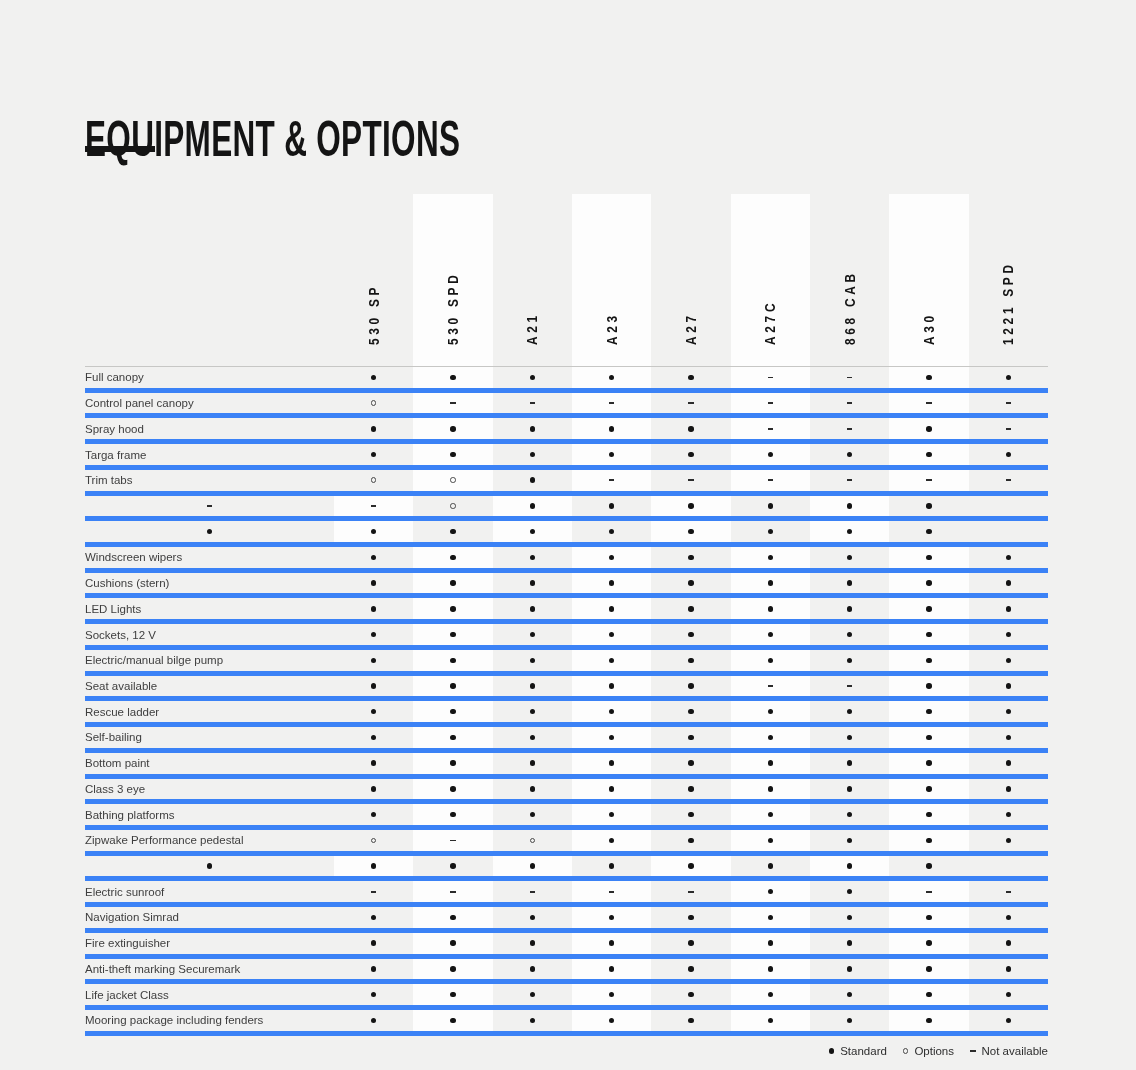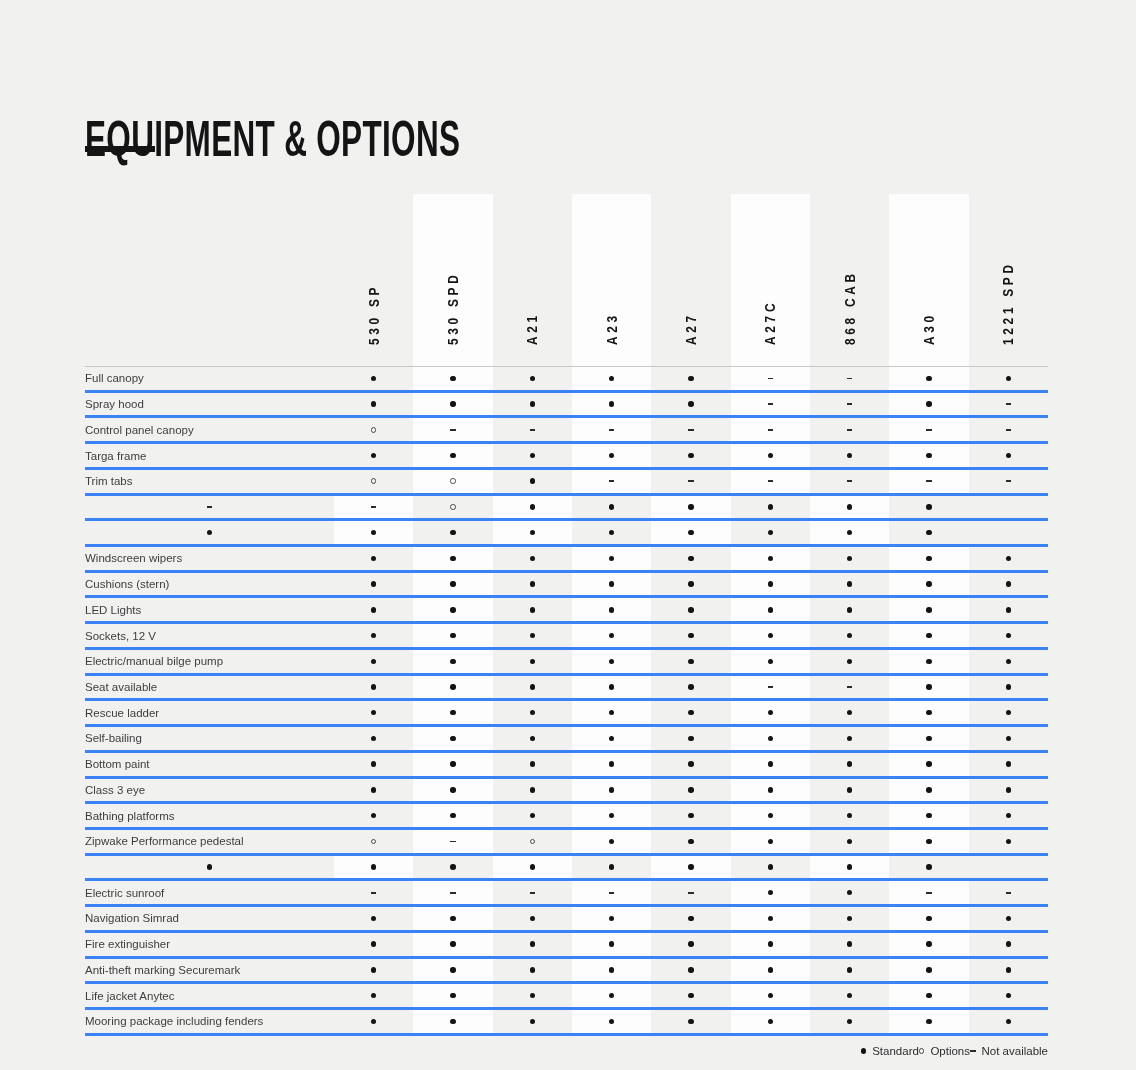--- a/index.html
+++ b/index.html
@@ -22,32 +22,32 @@
   .grid-row { display:grid; grid-template-columns:249px repeat(9, 1fr); }
   .header-row { height:173px; border-bottom:1px solid #c7c7c5; }
   .hcell { position:relative; }
   .stripe { background:#fdfdfd; }
   .hlabel {
     position:absolute; bottom:21px; left:calc(50% + 7px);
     transform-origin:0 100%; transform:rotate(-90deg) scaleX(0.82);
     white-space:nowrap; font-weight:700; font-size:14.5px;
     letter-spacing:4.5px; color:#141414; line-height:14px;
   }
-  .body-row { height:25.72px; border-bottom:3px solid #3b82f6; }
+  .body-row { height:25.72px; border-bottom:5px solid #3b82f6; }
   .cell { display:flex; align-items:center; }
   .label-cell { font-size:11.5px; color:#3e3e3e; }
   .marker-cell { justify-content:center; }
 
   .m-standard { width:5.5px; height:5.5px; border-radius:50%; background:#141414; }
   .m-options { width:5.5px; height:5.5px; border-radius:50%; border:1px solid #4a4a4a; background:transparent; }
   .m-na { width:5.5px; height:1.6px; background:#2b2b2b; }
 
   .legend {
     position:absolute; top:1045px; right:88px;
-    display:flex; align-items:center;
+    display:flex; gap:16px; align-items:center;
     font-size:11.5px; color:#2e2e2e;
   }
   .legend-item { display:flex; align-items:center; gap:6px; }
 </style>
 </head>
 <body>
 
 <main>
   <div class="title-wrap">
     <h1 class="title">EQUIPMENT &amp; OPTIONS</h1>
@@ -110,20 +110,50 @@
             <span class="m-na"></span>
           </div>
           <div class="cell marker-cell stripe">
             <span class="m-standard"></span>
           </div>
           <div class="cell marker-cell">
             <span class="m-standard"></span>
           </div>
         </div>
         <div class="grid-row body-row">
+          <div class="cell label-cell">Control panel canopy</div>
+          <div class="cell marker-cell">
+            <span class="m-options"></span>
+          </div>
+          <div class="cell marker-cell stripe">
+            <span class="m-na"></span>
+          </div>
+          <div class="cell marker-cell">
+            <span class="m-na"></span>
+          </div>
+          <div class="cell marker-cell stripe">
+            <span class="m-na"></span>
+          </div>
+          <div class="cell marker-cell">
+            <span class="m-na"></span>
+          </div>
+          <div class="cell marker-cell stripe">
+            <span class="m-na"></span>
+          </div>
+          <div class="cell marker-cell">
+            <span class="m-na"></span>
+          </div>
+          <div class="cell marker-cell stripe">
+            <span class="m-na"></span>
+          </div>
+          <div class="cell marker-cell">
+            <span class="m-na"></span>
+          </div>
+        </div>
+        <div class="grid-row body-row">
           <div class="cell label-cell">Spray hood</div>
           <div class="cell marker-cell">
             <span class="m-standard"></span>
           </div>
           <div class="cell marker-cell stripe">
             <span class="m-standard"></span>
           </div>
           <div class="cell marker-cell">
             <span class="m-standard"></span>
           </div>
@@ -140,509 +170,479 @@
             <span class="m-na"></span>
           </div>
           <div class="cell marker-cell stripe">
             <span class="m-standard"></span>
           </div>
           <div class="cell marker-cell">
             <span class="m-na"></span>
           </div>
         </div>
         <div class="grid-row body-row">
-          <div class="cell label-cell">Control panel canopy</div>
+          <div class="cell label-cell">Targa frame</div>
+          <div class="cell marker-cell">
+            <span class="m-standard"></span>
+          </div>
+          <div class="cell marker-cell stripe">
+            <span class="m-standard"></span>
+          </div>
+          <div class="cell marker-cell">
+            <span class="m-standard"></span>
+          </div>
+          <div class="cell marker-cell stripe">
+            <span class="m-standard"></span>
+          </div>
+          <div class="cell marker-cell">
+            <span class="m-standard"></span>
+          </div>
+          <div class="cell marker-cell stripe">
+            <span class="m-standard"></span>
+          </div>
+          <div class="cell marker-cell">
+            <span class="m-standard"></span>
+          </div>
+          <div class="cell marker-cell stripe">
+            <span class="m-standard"></span>
+          </div>
+          <div class="cell marker-cell">
+            <span class="m-standard"></span>
+          </div>
+        </div>
+        <div class="grid-row body-row">
+          <div class="cell label-cell">Trim tabs</div>
           <div class="cell marker-cell">
             <span class="m-options"></span>
           </div>
           <div class="cell marker-cell stripe">
-            <span class="m-na"></span>
-          </div>
-          <div class="cell marker-cell">
-            <span class="m-na"></span>
-          </div>
-          <div class="cell marker-cell stripe">
-            <span class="m-na"></span>
-          </div>
-          <div class="cell marker-cell">
-            <span class="m-na"></span>
-          </div>
-          <div class="cell marker-cell stripe">
-            <span class="m-na"></span>
-          </div>
-          <div class="cell marker-cell">
-            <span class="m-na"></span>
-          </div>
-          <div class="cell marker-cell stripe">
-            <span class="m-na"></span>
-          </div>
-          <div class="cell marker-cell">
-            <span class="m-na"></span>
-          </div>
-        </div>
-        <div class="grid-row body-row">
-          <div class="cell label-cell">Targa frame</div>
-          <div class="cell marker-cell">
-            <span class="m-standard"></span>
-          </div>
-          <div class="cell marker-cell stripe">
-            <span class="m-standard"></span>
-          </div>
-          <div class="cell marker-cell">
-            <span class="m-standard"></span>
-          </div>
-          <div class="cell marker-cell stripe">
-            <span class="m-standard"></span>
-          </div>
-          <div class="cell marker-cell">
-            <span class="m-standard"></span>
-          </div>
-          <div class="cell marker-cell stripe">
-            <span class="m-standard"></span>
-          </div>
-          <div class="cell marker-cell">
-            <span class="m-standard"></span>
-          </div>
-          <div class="cell marker-cell stripe">
-            <span class="m-standard"></span>
-          </div>
-          <div class="cell marker-cell">
-            <span class="m-standard"></span>
-          </div>
-        </div>
-        <div class="grid-row body-row">
-          <div class="cell label-cell">Trim tabs</div>
-          <div class="cell marker-cell">
             <span class="m-options"></span>
           </div>
-          <div class="cell marker-cell stripe">
+          <div class="cell marker-cell">
+            <span class="m-standard"></span>
+          </div>
+          <div class="cell marker-cell stripe">
+            <span class="m-na"></span>
+          </div>
+          <div class="cell marker-cell">
+            <span class="m-na"></span>
+          </div>
+          <div class="cell marker-cell stripe">
+            <span class="m-na"></span>
+          </div>
+          <div class="cell marker-cell">
+            <span class="m-na"></span>
+          </div>
+          <div class="cell marker-cell stripe">
+            <span class="m-na"></span>
+          </div>
+          <div class="cell marker-cell">
+            <span class="m-na"></span>
+          </div>
+        </div>
+        <div class="grid-row body-row">
+          <div class="cell marker-cell">
+            <span class="m-na"></span>
+          </div>
+          <div class="cell marker-cell stripe">
+            <span class="m-na"></span>
+          </div>
+          <div class="cell marker-cell">
             <span class="m-options"></span>
           </div>
-          <div class="cell marker-cell">
-            <span class="m-standard"></span>
-          </div>
-          <div class="cell marker-cell stripe">
-            <span class="m-na"></span>
-          </div>
-          <div class="cell marker-cell">
-            <span class="m-na"></span>
-          </div>
-          <div class="cell marker-cell stripe">
-            <span class="m-na"></span>
-          </div>
-          <div class="cell marker-cell">
-            <span class="m-na"></span>
-          </div>
-          <div class="cell marker-cell stripe">
-            <span class="m-na"></span>
-          </div>
-          <div class="cell marker-cell">
-            <span class="m-na"></span>
-          </div>
-        </div>
-        <div class="grid-row body-row">
-          <div class="cell marker-cell">
-            <span class="m-na"></span>
-          </div>
-          <div class="cell marker-cell stripe">
-            <span class="m-na"></span>
-          </div>
+          <div class="cell marker-cell stripe">
+            <span class="m-standard"></span>
+          </div>
+          <div class="cell marker-cell">
+            <span class="m-standard"></span>
+          </div>
+          <div class="cell marker-cell stripe">
+            <span class="m-standard"></span>
+          </div>
+          <div class="cell marker-cell">
+            <span class="m-standard"></span>
+          </div>
+          <div class="cell marker-cell stripe">
+            <span class="m-standard"></span>
+          </div>
+          <div class="cell marker-cell">
+            <span class="m-standard"></span>
+          </div>
+        </div>
+        <div class="grid-row body-row">
+          <div class="cell marker-cell">
+            <span class="m-standard"></span>
+          </div>
+          <div class="cell marker-cell stripe">
+            <span class="m-standard"></span>
+          </div>
+          <div class="cell marker-cell">
+            <span class="m-standard"></span>
+          </div>
+          <div class="cell marker-cell stripe">
+            <span class="m-standard"></span>
+          </div>
+          <div class="cell marker-cell">
+            <span class="m-standard"></span>
+          </div>
+          <div class="cell marker-cell stripe">
+            <span class="m-standard"></span>
+          </div>
+          <div class="cell marker-cell">
+            <span class="m-standard"></span>
+          </div>
+          <div class="cell marker-cell stripe">
+            <span class="m-standard"></span>
+          </div>
+          <div class="cell marker-cell">
+            <span class="m-standard"></span>
+          </div>
+        </div>
+        <div class="grid-row body-row">
+          <div class="cell label-cell">Windscreen wipers</div>
+          <div class="cell marker-cell">
+            <span class="m-standard"></span>
+          </div>
+          <div class="cell marker-cell stripe">
+            <span class="m-standard"></span>
+          </div>
+          <div class="cell marker-cell">
+            <span class="m-standard"></span>
+          </div>
+          <div class="cell marker-cell stripe">
+            <span class="m-standard"></span>
+          </div>
+          <div class="cell marker-cell">
+            <span class="m-standard"></span>
+          </div>
+          <div class="cell marker-cell stripe">
+            <span class="m-standard"></span>
+          </div>
+          <div class="cell marker-cell">
+            <span class="m-standard"></span>
+          </div>
+          <div class="cell marker-cell stripe">
+            <span class="m-standard"></span>
+          </div>
+          <div class="cell marker-cell">
+            <span class="m-standard"></span>
+          </div>
+        </div>
+        <div class="grid-row body-row">
+          <div class="cell label-cell">Cushions (stern)</div>
+          <div class="cell marker-cell">
+            <span class="m-standard"></span>
+          </div>
+          <div class="cell marker-cell stripe">
+            <span class="m-standard"></span>
+          </div>
+          <div class="cell marker-cell">
+            <span class="m-standard"></span>
+          </div>
+          <div class="cell marker-cell stripe">
+            <span class="m-standard"></span>
+          </div>
+          <div class="cell marker-cell">
+            <span class="m-standard"></span>
+          </div>
+          <div class="cell marker-cell stripe">
+            <span class="m-standard"></span>
+          </div>
+          <div class="cell marker-cell">
+            <span class="m-standard"></span>
+          </div>
+          <div class="cell marker-cell stripe">
+            <span class="m-standard"></span>
+          </div>
+          <div class="cell marker-cell">
+            <span class="m-standard"></span>
+          </div>
+        </div>
+        <div class="grid-row body-row">
+          <div class="cell label-cell">LED Lights</div>
+          <div class="cell marker-cell">
+            <span class="m-standard"></span>
+          </div>
+          <div class="cell marker-cell stripe">
+            <span class="m-standard"></span>
+          </div>
+          <div class="cell marker-cell">
+            <span class="m-standard"></span>
+          </div>
+          <div class="cell marker-cell stripe">
+            <span class="m-standard"></span>
+          </div>
+          <div class="cell marker-cell">
+            <span class="m-standard"></span>
+          </div>
+          <div class="cell marker-cell stripe">
+            <span class="m-standard"></span>
+          </div>
+          <div class="cell marker-cell">
+            <span class="m-standard"></span>
+          </div>
+          <div class="cell marker-cell stripe">
+            <span class="m-standard"></span>
+          </div>
+          <div class="cell marker-cell">
+            <span class="m-standard"></span>
+          </div>
+        </div>
+        <div class="grid-row body-row">
+          <div class="cell label-cell">Sockets, 12 V</div>
+          <div class="cell marker-cell">
+            <span class="m-standard"></span>
+          </div>
+          <div class="cell marker-cell stripe">
+            <span class="m-standard"></span>
+          </div>
+          <div class="cell marker-cell">
+            <span class="m-standard"></span>
+          </div>
+          <div class="cell marker-cell stripe">
+            <span class="m-standard"></span>
+          </div>
+          <div class="cell marker-cell">
+            <span class="m-standard"></span>
+          </div>
+          <div class="cell marker-cell stripe">
+            <span class="m-standard"></span>
+          </div>
+          <div class="cell marker-cell">
+            <span class="m-standard"></span>
+          </div>
+          <div class="cell marker-cell stripe">
+            <span class="m-standard"></span>
+          </div>
+          <div class="cell marker-cell">
+            <span class="m-standard"></span>
+          </div>
+        </div>
+        <div class="grid-row body-row">
+          <div class="cell label-cell">Electric/manual bilge pump</div>
+          <div class="cell marker-cell">
+            <span class="m-standard"></span>
+          </div>
+          <div class="cell marker-cell stripe">
+            <span class="m-standard"></span>
+          </div>
+          <div class="cell marker-cell">
+            <span class="m-standard"></span>
+          </div>
+          <div class="cell marker-cell stripe">
+            <span class="m-standard"></span>
+          </div>
+          <div class="cell marker-cell">
+            <span class="m-standard"></span>
+          </div>
+          <div class="cell marker-cell stripe">
+            <span class="m-standard"></span>
+          </div>
+          <div class="cell marker-cell">
+            <span class="m-standard"></span>
+          </div>
+          <div class="cell marker-cell stripe">
+            <span class="m-standard"></span>
+          </div>
+          <div class="cell marker-cell">
+            <span class="m-standard"></span>
+          </div>
+        </div>
+        <div class="grid-row body-row">
+          <div class="cell label-cell">Seat available</div>
+          <div class="cell marker-cell">
+            <span class="m-standard"></span>
+          </div>
+          <div class="cell marker-cell stripe">
+            <span class="m-standard"></span>
+          </div>
+          <div class="cell marker-cell">
+            <span class="m-standard"></span>
+          </div>
+          <div class="cell marker-cell stripe">
+            <span class="m-standard"></span>
+          </div>
+          <div class="cell marker-cell">
+            <span class="m-standard"></span>
+          </div>
+          <div class="cell marker-cell stripe">
+            <span class="m-na"></span>
+          </div>
+          <div class="cell marker-cell">
+            <span class="m-na"></span>
+          </div>
+          <div class="cell marker-cell stripe">
+            <span class="m-standard"></span>
+          </div>
+          <div class="cell marker-cell">
+            <span class="m-standard"></span>
+          </div>
+        </div>
+        <div class="grid-row body-row">
+          <div class="cell label-cell">Rescue ladder</div>
+          <div class="cell marker-cell">
+            <span class="m-standard"></span>
+          </div>
+          <div class="cell marker-cell stripe">
+            <span class="m-standard"></span>
+          </div>
+          <div class="cell marker-cell">
+            <span class="m-standard"></span>
+          </div>
+          <div class="cell marker-cell stripe">
+            <span class="m-standard"></span>
+          </div>
+          <div class="cell marker-cell">
+            <span class="m-standard"></span>
+          </div>
+          <div class="cell marker-cell stripe">
+            <span class="m-standard"></span>
+          </div>
+          <div class="cell marker-cell">
+            <span class="m-standard"></span>
+          </div>
+          <div class="cell marker-cell stripe">
+            <span class="m-standard"></span>
+          </div>
+          <div class="cell marker-cell">
+            <span class="m-standard"></span>
+          </div>
+        </div>
+        <div class="grid-row body-row">
+          <div class="cell label-cell">Self-bailing</div>
+          <div class="cell marker-cell">
+            <span class="m-standard"></span>
+          </div>
+          <div class="cell marker-cell stripe">
+            <span class="m-standard"></span>
+          </div>
+          <div class="cell marker-cell">
+            <span class="m-standard"></span>
+          </div>
+          <div class="cell marker-cell stripe">
+            <span class="m-standard"></span>
+          </div>
+          <div class="cell marker-cell">
+            <span class="m-standard"></span>
+          </div>
+          <div class="cell marker-cell stripe">
+            <span class="m-standard"></span>
+          </div>
+          <div class="cell marker-cell">
+            <span class="m-standard"></span>
+          </div>
+          <div class="cell marker-cell stripe">
+            <span class="m-standard"></span>
+          </div>
+          <div class="cell marker-cell">
+            <span class="m-standard"></span>
+          </div>
+        </div>
+        <div class="grid-row body-row">
+          <div class="cell label-cell">Bottom paint</div>
+          <div class="cell marker-cell">
+            <span class="m-standard"></span>
+          </div>
+          <div class="cell marker-cell stripe">
+            <span class="m-standard"></span>
+          </div>
+          <div class="cell marker-cell">
+            <span class="m-standard"></span>
+          </div>
+          <div class="cell marker-cell stripe">
+            <span class="m-standard"></span>
+          </div>
+          <div class="cell marker-cell">
+            <span class="m-standard"></span>
+          </div>
+          <div class="cell marker-cell stripe">
+            <span class="m-standard"></span>
+          </div>
+          <div class="cell marker-cell">
+            <span class="m-standard"></span>
+          </div>
+          <div class="cell marker-cell stripe">
+            <span class="m-standard"></span>
+          </div>
+          <div class="cell marker-cell">
+            <span class="m-standard"></span>
+          </div>
+        </div>
+        <div class="grid-row body-row">
+          <div class="cell label-cell">Class 3 eye</div>
+          <div class="cell marker-cell">
+            <span class="m-standard"></span>
+          </div>
+          <div class="cell marker-cell stripe">
+            <span class="m-standard"></span>
+          </div>
+          <div class="cell marker-cell">
+            <span class="m-standard"></span>
+          </div>
+          <div class="cell marker-cell stripe">
+            <span class="m-standard"></span>
+          </div>
+          <div class="cell marker-cell">
+            <span class="m-standard"></span>
+          </div>
+          <div class="cell marker-cell stripe">
+            <span class="m-standard"></span>
+          </div>
+          <div class="cell marker-cell">
+            <span class="m-standard"></span>
+          </div>
+          <div class="cell marker-cell stripe">
+            <span class="m-standard"></span>
+          </div>
+          <div class="cell marker-cell">
+            <span class="m-standard"></span>
+          </div>
+        </div>
+        <div class="grid-row body-row">
+          <div class="cell label-cell">Bathing platforms</div>
+          <div class="cell marker-cell">
+            <span class="m-standard"></span>
+          </div>
+          <div class="cell marker-cell stripe">
+            <span class="m-standard"></span>
+          </div>
+          <div class="cell marker-cell">
+            <span class="m-standard"></span>
+          </div>
+          <div class="cell marker-cell stripe">
+            <span class="m-standard"></span>
+          </div>
+          <div class="cell marker-cell">
+            <span class="m-standard"></span>
+          </div>
+          <div class="cell marker-cell stripe">
+            <span class="m-standard"></span>
+          </div>
+          <div class="cell marker-cell">
+            <span class="m-standard"></span>
+          </div>
+          <div class="cell marker-cell stripe">
+            <span class="m-standard"></span>
+          </div>
+          <div class="cell marker-cell">
+            <span class="m-standard"></span>
+          </div>
+        </div>
+        <div class="grid-row body-row">
+          <div class="cell label-cell">Zipwake Performance pedestal</div>
           <div class="cell marker-cell">
             <span class="m-options"></span>
           </div>
           <div class="cell marker-cell stripe">
-            <span class="m-standard"></span>
-          </div>
-          <div class="cell marker-cell">
-            <span class="m-standard"></span>
-          </div>
-          <div class="cell marker-cell stripe">
-            <span class="m-standard"></span>
-          </div>
-          <div class="cell marker-cell">
-            <span class="m-standard"></span>
-          </div>
-          <div class="cell marker-cell stripe">
-            <span class="m-standard"></span>
-          </div>
-          <div class="cell marker-cell">
-            <span class="m-standard"></span>
-          </div>
-        </div>
-        <div class="grid-row body-row">
-          <div class="cell marker-cell">
-            <span class="m-standard"></span>
-          </div>
-          <div class="cell marker-cell stripe">
-            <span class="m-standard"></span>
-          </div>
-          <div class="cell marker-cell">
-            <span class="m-standard"></span>
-          </div>
-          <div class="cell marker-cell stripe">
-            <span class="m-standard"></span>
-          </div>
-          <div class="cell marker-cell">
-            <span class="m-standard"></span>
-          </div>
-          <div class="cell marker-cell stripe">
-            <span class="m-standard"></span>
-          </div>
-          <div class="cell marker-cell">
-            <span class="m-standard"></span>
-          </div>
-          <div class="cell marker-cell stripe">
-            <span class="m-standard"></span>
-          </div>
-          <div class="cell marker-cell">
-            <span class="m-standard"></span>
-          </div>
-        </div>
-        <div class="grid-row body-row">
-          <div class="cell label-cell">Windscreen wipers</div>
-          <div class="cell marker-cell">
-            <span class="m-standard"></span>
-          </div>
-          <div class="cell marker-cell stripe">
-            <span class="m-standard"></span>
-          </div>
-          <div class="cell marker-cell">
-            <span class="m-standard"></span>
-          </div>
-          <div class="cell marker-cell stripe">
-            <span class="m-standard"></span>
-          </div>
-          <div class="cell marker-cell">
-            <span class="m-standard"></span>
-          </div>
-          <div class="cell marker-cell stripe">
-            <span class="m-standard"></span>
-          </div>
-          <div class="cell marker-cell">
-            <span class="m-standard"></span>
-          </div>
-          <div class="cell marker-cell stripe">
-            <span class="m-standard"></span>
-          </div>
-          <div class="cell marker-cell">
-            <span class="m-standard"></span>
-          </div>
-        </div>
-        <div class="grid-row body-row">
-          <div class="cell label-cell">Cushions (stern)</div>
-          <div class="cell marker-cell">
-            <span class="m-standard"></span>
-          </div>
-          <div class="cell marker-cell stripe">
-            <span class="m-standard"></span>
-          </div>
-          <div class="cell marker-cell">
-            <span class="m-standard"></span>
-          </div>
-          <div class="cell marker-cell stripe">
-            <span class="m-standard"></span>
-          </div>
-          <div class="cell marker-cell">
-            <span class="m-standard"></span>
-          </div>
-          <div class="cell marker-cell stripe">
-            <span class="m-standard"></span>
-          </div>
-          <div class="cell marker-cell">
-            <span class="m-standard"></span>
-          </div>
-          <div class="cell marker-cell stripe">
-            <span class="m-standard"></span>
-          </div>
-          <div class="cell marker-cell">
-            <span class="m-standard"></span>
-          </div>
-        </div>
-        <div class="grid-row body-row">
-          <div class="cell label-cell">LED Lights</div>
-          <div class="cell marker-cell">
-            <span class="m-standard"></span>
-          </div>
-          <div class="cell marker-cell stripe">
-            <span class="m-standard"></span>
-          </div>
-          <div class="cell marker-cell">
-            <span class="m-standard"></span>
-          </div>
-          <div class="cell marker-cell stripe">
-            <span class="m-standard"></span>
-          </div>
-          <div class="cell marker-cell">
-            <span class="m-standard"></span>
-          </div>
-          <div class="cell marker-cell stripe">
-            <span class="m-standard"></span>
-          </div>
-          <div class="cell marker-cell">
-            <span class="m-standard"></span>
-          </div>
-          <div class="cell marker-cell stripe">
-            <span class="m-standard"></span>
-          </div>
-          <div class="cell marker-cell">
-            <span class="m-standard"></span>
-          </div>
-        </div>
-        <div class="grid-row body-row">
-          <div class="cell label-cell">Sockets, 12 V</div>
-          <div class="cell marker-cell">
-            <span class="m-standard"></span>
-          </div>
-          <div class="cell marker-cell stripe">
-            <span class="m-standard"></span>
-          </div>
-          <div class="cell marker-cell">
-            <span class="m-standard"></span>
-          </div>
-          <div class="cell marker-cell stripe">
-            <span class="m-standard"></span>
-          </div>
-          <div class="cell marker-cell">
-            <span class="m-standard"></span>
-          </div>
-          <div class="cell marker-cell stripe">
-            <span class="m-standard"></span>
-          </div>
-          <div class="cell marker-cell">
-            <span class="m-standard"></span>
-          </div>
-          <div class="cell marker-cell stripe">
-            <span class="m-standard"></span>
-          </div>
-          <div class="cell marker-cell">
-            <span class="m-standard"></span>
-          </div>
-        </div>
-        <div class="grid-row body-row">
-          <div class="cell label-cell">Electric/manual bilge pump</div>
-          <div class="cell marker-cell">
-            <span class="m-standard"></span>
-          </div>
-          <div class="cell marker-cell stripe">
-            <span class="m-standard"></span>
-          </div>
-          <div class="cell marker-cell">
-            <span class="m-standard"></span>
-          </div>
-          <div class="cell marker-cell stripe">
-            <span class="m-standard"></span>
-          </div>
-          <div class="cell marker-cell">
-            <span class="m-standard"></span>
-          </div>
-          <div class="cell marker-cell stripe">
-            <span class="m-standard"></span>
-          </div>
-          <div class="cell marker-cell">
-            <span class="m-standard"></span>
-          </div>
-          <div class="cell marker-cell stripe">
-            <span class="m-standard"></span>
-          </div>
-          <div class="cell marker-cell">
-            <span class="m-standard"></span>
-          </div>
-        </div>
-        <div class="grid-row body-row">
-          <div class="cell label-cell">Seat available</div>
-          <div class="cell marker-cell">
-            <span class="m-standard"></span>
-          </div>
-          <div class="cell marker-cell stripe">
-            <span class="m-standard"></span>
-          </div>
-          <div class="cell marker-cell">
-            <span class="m-standard"></span>
-          </div>
-          <div class="cell marker-cell stripe">
-            <span class="m-standard"></span>
-          </div>
-          <div class="cell marker-cell">
-            <span class="m-standard"></span>
-          </div>
-          <div class="cell marker-cell stripe">
-            <span class="m-na"></span>
-          </div>
-          <div class="cell marker-cell">
-            <span class="m-na"></span>
-          </div>
-          <div class="cell marker-cell stripe">
-            <span class="m-standard"></span>
-          </div>
-          <div class="cell marker-cell">
-            <span class="m-standard"></span>
-          </div>
-        </div>
-        <div class="grid-row body-row">
-          <div class="cell label-cell">Rescue ladder</div>
-          <div class="cell marker-cell">
-            <span class="m-standard"></span>
-          </div>
-          <div class="cell marker-cell stripe">
-            <span class="m-standard"></span>
-          </div>
-          <div class="cell marker-cell">
-            <span class="m-standard"></span>
-          </div>
-          <div class="cell marker-cell stripe">
-            <span class="m-standard"></span>
-          </div>
-          <div class="cell marker-cell">
-            <span class="m-standard"></span>
-          </div>
-          <div class="cell marker-cell stripe">
-            <span class="m-standard"></span>
-          </div>
-          <div class="cell marker-cell">
-            <span class="m-standard"></span>
-          </div>
-          <div class="cell marker-cell stripe">
-            <span class="m-standard"></span>
-          </div>
-          <div class="cell marker-cell">
-            <span class="m-standard"></span>
-          </div>
-        </div>
-        <div class="grid-row body-row">
-          <div class="cell label-cell">Self-bailing</div>
-          <div class="cell marker-cell">
-            <span class="m-standard"></span>
-          </div>
-          <div class="cell marker-cell stripe">
-            <span class="m-standard"></span>
-          </div>
-          <div class="cell marker-cell">
-            <span class="m-standard"></span>
-          </div>
-          <div class="cell marker-cell stripe">
-            <span class="m-standard"></span>
-          </div>
-          <div class="cell marker-cell">
-            <span class="m-standard"></span>
-          </div>
-          <div class="cell marker-cell stripe">
-            <span class="m-standard"></span>
-          </div>
-          <div class="cell marker-cell">
-            <span class="m-standard"></span>
-          </div>
-          <div class="cell marker-cell stripe">
-            <span class="m-standard"></span>
-          </div>
-          <div class="cell marker-cell">
-            <span class="m-standard"></span>
-          </div>
-        </div>
-        <div class="grid-row body-row">
-          <div class="cell label-cell">Bottom paint</div>
-          <div class="cell marker-cell">
-            <span class="m-standard"></span>
-          </div>
-          <div class="cell marker-cell stripe">
-            <span class="m-standard"></span>
-          </div>
-          <div class="cell marker-cell">
-            <span class="m-standard"></span>
-          </div>
-          <div class="cell marker-cell stripe">
-            <span class="m-standard"></span>
-          </div>
-          <div class="cell marker-cell">
-            <span class="m-standard"></span>
-          </div>
-          <div class="cell marker-cell stripe">
-            <span class="m-standard"></span>
-          </div>
-          <div class="cell marker-cell">
-            <span class="m-standard"></span>
-          </div>
-          <div class="cell marker-cell stripe">
-            <span class="m-standard"></span>
-          </div>
-          <div class="cell marker-cell">
-            <span class="m-standard"></span>
-          </div>
-        </div>
-        <div class="grid-row body-row">
-          <div class="cell label-cell">Class 3 eye</div>
-          <div class="cell marker-cell">
-            <span class="m-standard"></span>
-          </div>
-          <div class="cell marker-cell stripe">
-            <span class="m-standard"></span>
-          </div>
-          <div class="cell marker-cell">
-            <span class="m-standard"></span>
-          </div>
-          <div class="cell marker-cell stripe">
-            <span class="m-standard"></span>
-          </div>
-          <div class="cell marker-cell">
-            <span class="m-standard"></span>
-          </div>
-          <div class="cell marker-cell stripe">
-            <span class="m-standard"></span>
-          </div>
-          <div class="cell marker-cell">
-            <span class="m-standard"></span>
-          </div>
-          <div class="cell marker-cell stripe">
-            <span class="m-standard"></span>
-          </div>
-          <div class="cell marker-cell">
-            <span class="m-standard"></span>
-          </div>
-        </div>
-        <div class="grid-row body-row">
-          <div class="cell label-cell">Bathing platforms</div>
-          <div class="cell marker-cell">
-            <span class="m-standard"></span>
-          </div>
-          <div class="cell marker-cell stripe">
-            <span class="m-standard"></span>
-          </div>
-          <div class="cell marker-cell">
-            <span class="m-standard"></span>
-          </div>
-          <div class="cell marker-cell stripe">
-            <span class="m-standard"></span>
-          </div>
-          <div class="cell marker-cell">
-            <span class="m-standard"></span>
-          </div>
-          <div class="cell marker-cell stripe">
-            <span class="m-standard"></span>
-          </div>
-          <div class="cell marker-cell">
-            <span class="m-standard"></span>
-          </div>
-          <div class="cell marker-cell stripe">
-            <span class="m-standard"></span>
-          </div>
-          <div class="cell marker-cell">
-            <span class="m-standard"></span>
-          </div>
-        </div>
-        <div class="grid-row body-row">
-          <div class="cell label-cell">Zipwake Performance pedestal</div>
+            <span class="m-na"></span>
+          </div>
           <div class="cell marker-cell">
             <span class="m-options"></span>
           </div>
           <div class="cell marker-cell stripe">
-            <span class="m-na"></span>
-          </div>
-          <div class="cell marker-cell">
-            <span class="m-options"></span>
-          </div>
-          <div class="cell marker-cell stripe">
             <span class="m-standard"></span>
           </div>
           <div class="cell marker-cell">
             <span class="m-standard"></span>
           </div>
           <div class="cell marker-cell stripe">
             <span class="m-standard"></span>
           </div>
           <div class="cell marker-cell">
             <span class="m-standard"></span>
@@ -797,21 +797,21 @@
             <span class="m-standard"></span>
           </div>
           <div class="cell marker-cell stripe">
             <span class="m-standard"></span>
           </div>
           <div class="cell marker-cell">
             <span class="m-standard"></span>
           </div>
         </div>
         <div class="grid-row body-row">
-          <div class="cell label-cell">Life jacket Anytec</div>
+          <div class="cell label-cell">Life jacket Class</div>
           <div class="cell marker-cell">
             <span class="m-standard"></span>
           </div>
           <div class="cell marker-cell stripe">
             <span class="m-standard"></span>
           </div>
           <div class="cell marker-cell">
             <span class="m-standard"></span>
           </div>
           <div class="cell marker-cell stripe">

